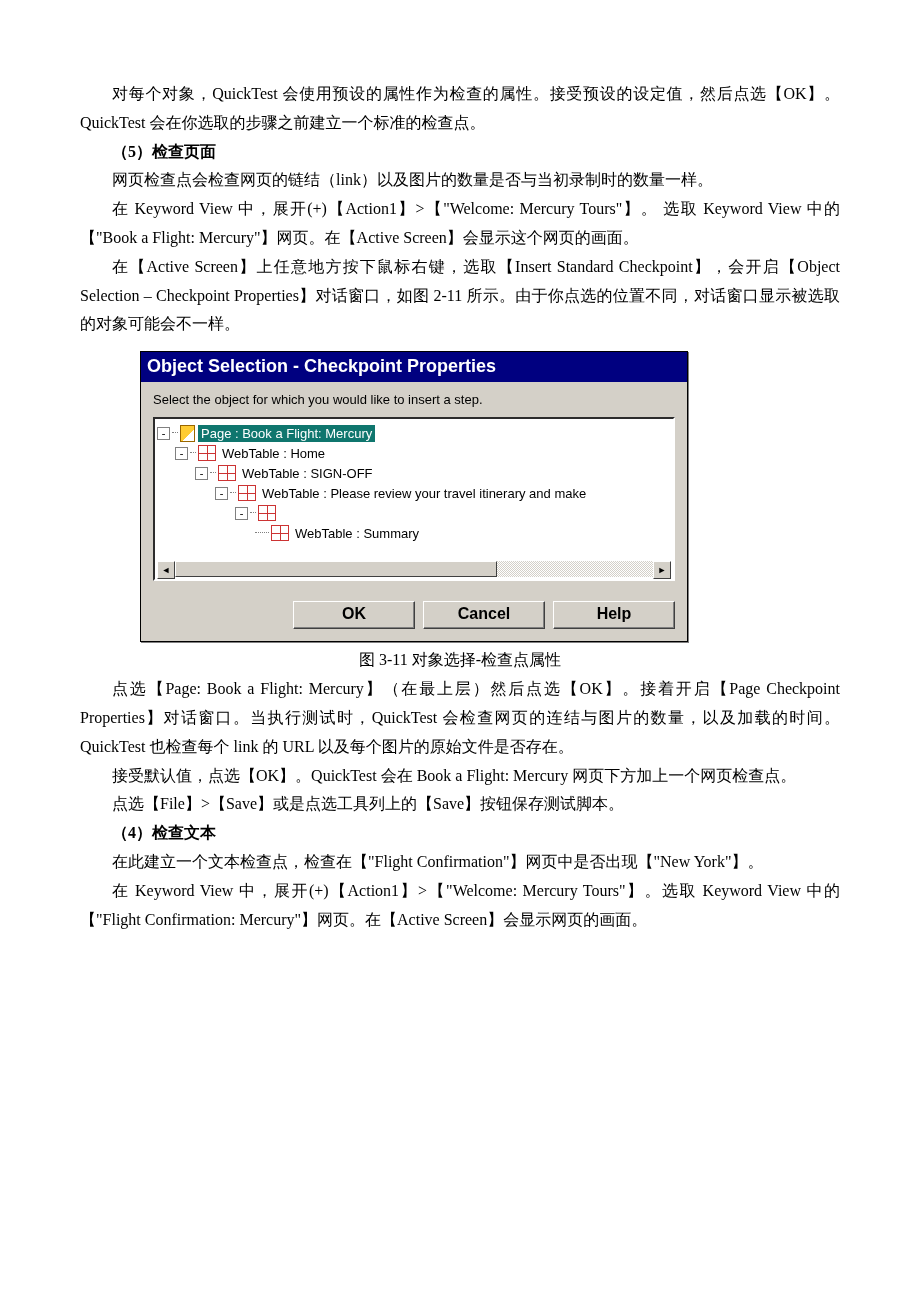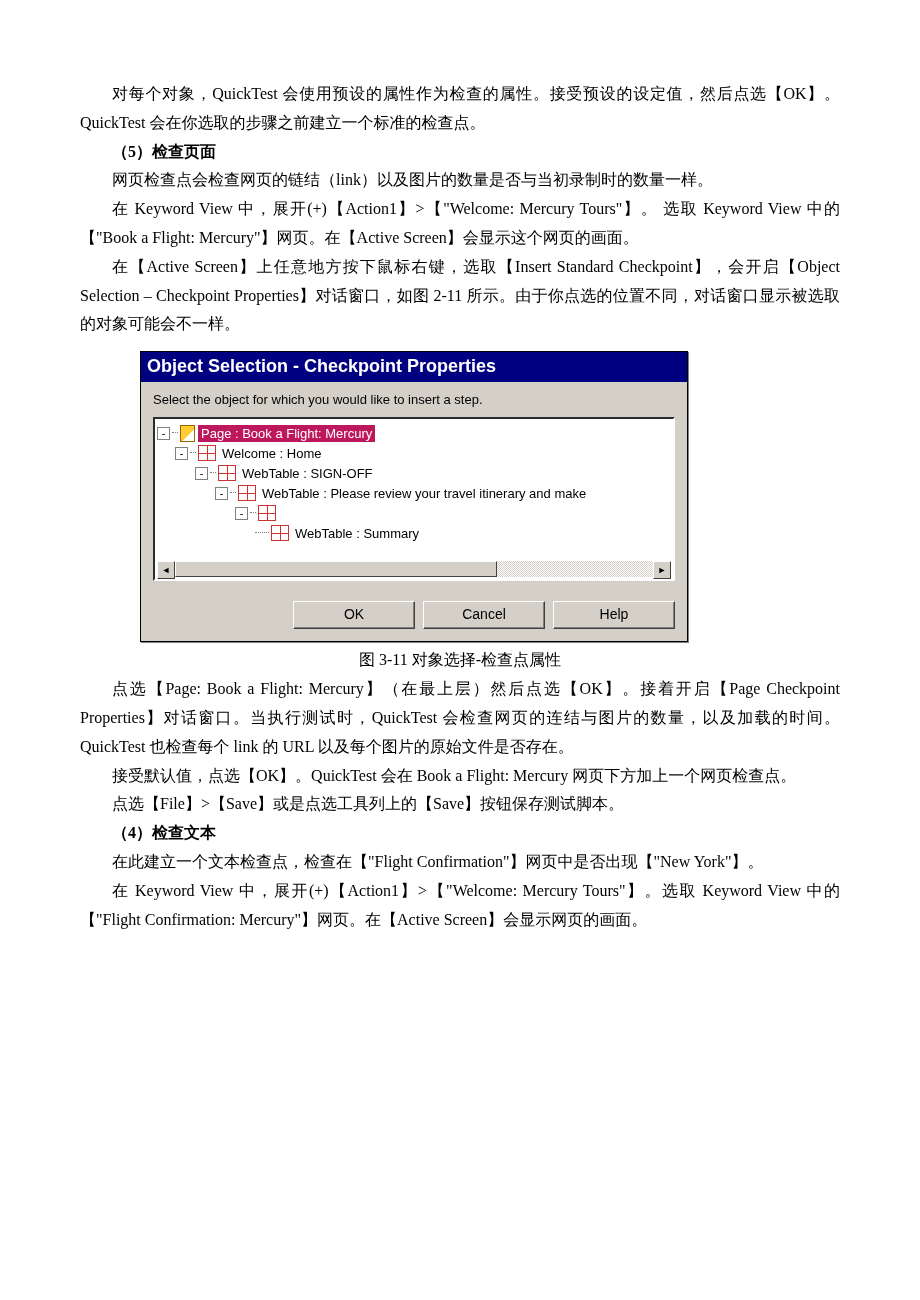--- a/index.html
+++ b/index.html
@@ -117,21 +117,21 @@
     top: 50%; left: 0; right: 0; height: 1px;
   }
   .table-icon::after {
     left: 50%; top: 0; bottom: 0; width: 1px;
   }
   .tree-label {
     padding: 1px 3px;
     color: #000;
   }
   .tree-label.selected {
-    background: #be185d;
+    background: #0f766e;
     color: #fff;
   }
   .scroll-area {
     position: absolute;
     left: 2px;
     right: 2px;
     bottom: 2px;
     height: 16px;
     background: #d4d0c8;
     border-top: 1px solid #fff;
@@ -170,23 +170,24 @@
     padding: 10px 12px 12px 12px;
   }
   .wbtn {
     width: 120px;
     height: 26px;
     background: #d4d0c8;
     border: 1px solid;
     border-color: #fff #404040 #404040 #fff;
     box-shadow: inset -1px -1px 0 #808080, inset 1px 1px 0 #d4d0c8;
     font-family: Tahoma, Arial, sans-serif;
-    font-size: 14px;
+    font-size: 16px;
     text-align: center;
     line-height: 24px;
+    font-weight: bold;
   }
   .indent-spacer {
     display: inline-block;
     height: 1px;
   }
 </style>
 </head>
 <body>
 
 <p class="para">对每个对象，QuickTest 会使用预设的属性作为检查的属性。接受预设的设定值，然后点选【OK】。QuickTest 会在你选取的步骤之前建立一个标准的检查点。</p>
@@ -207,21 +208,21 @@
             <span class="expander">-</span>
             <span class="dotted-h" style="width:6px"></span>
             <span class="ticon page-icon"></span>
             <span class="tree-label selected">Page : Book a Flight: Mercury</span>
           </div>
           <div class="tree-row">
             <span class="indent-spacer" style="width:18px"></span>
             <span class="expander">-</span>
             <span class="dotted-h" style="width:6px"></span>
             <span class="ticon table-icon"></span>
-            <span class="tree-label">Welcome : Home</span>
+            <span class="tree-label">WebTable : Home</span>
           </div>
           <div class="tree-row">
             <span class="indent-spacer" style="width:38px"></span>
             <span class="expander">-</span>
             <span class="dotted-h" style="width:6px"></span>
             <span class="ticon table-icon"></span>
             <span class="tree-label">WebTable : SIGN-OFF</span>
           </div>
           <div class="tree-row">
             <span class="indent-spacer" style="width:58px"></span>

